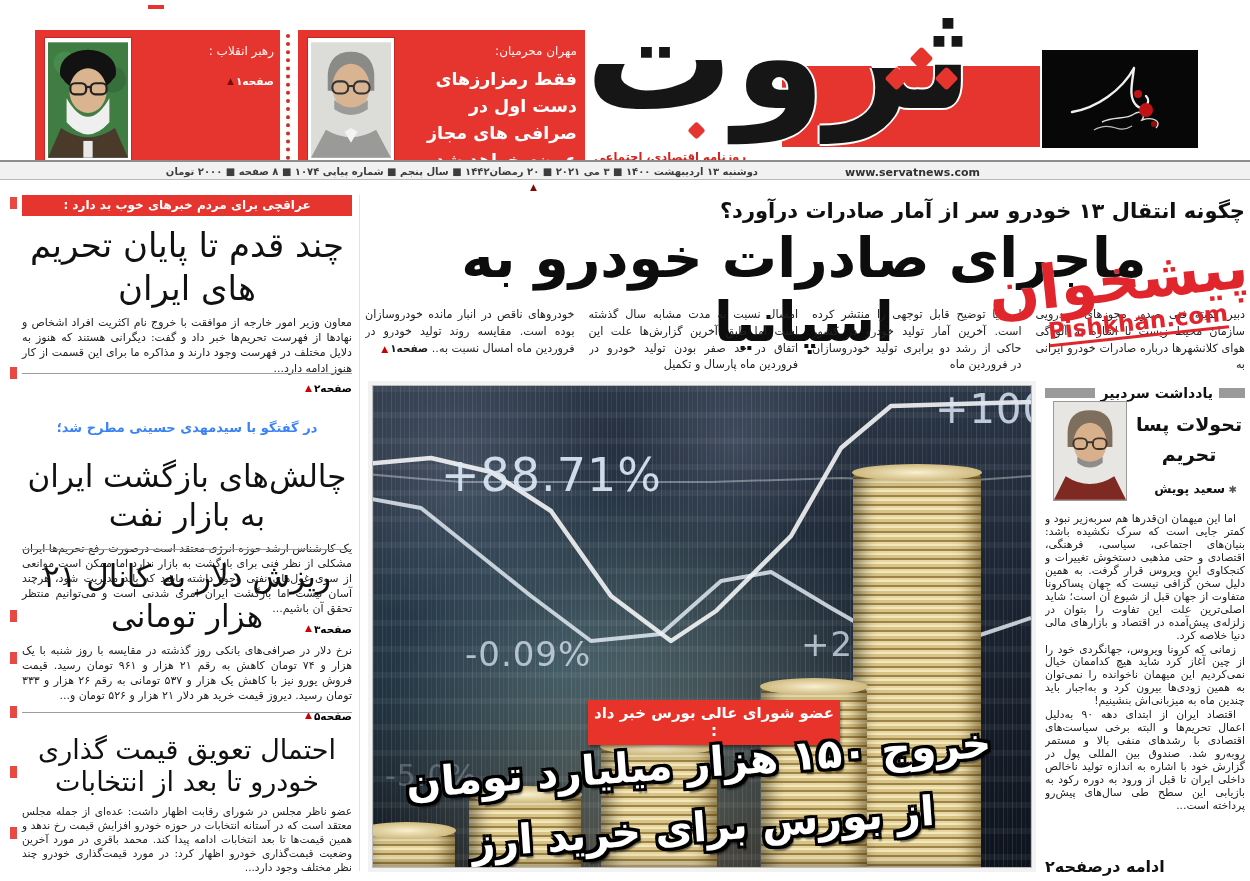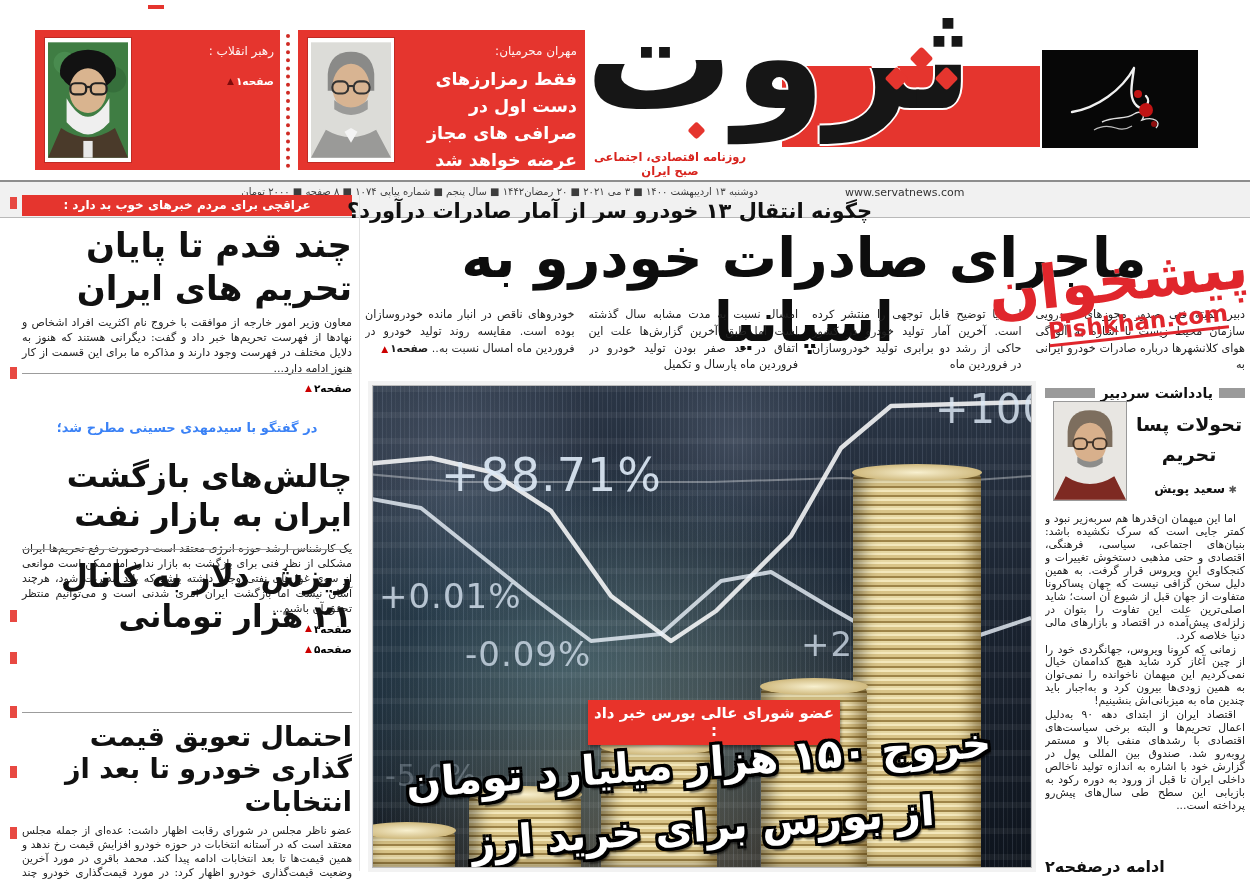--- a/index.html
+++ b/index.html
@@ -29,37 +29,37 @@
                 font-size:148px; font-weight:bold; color:#161616; line-height:1.15;
                 text-shadow:-2px 0 0 #fff, 2px 0 0 #fff, 0 -2px 0 #fff, 0 2px 0 #fff; }
   .m-dot { position:absolute; width:17px; height:17px; background:#e5352e; border-radius:3px;
            transform:rotate(45deg); }
   .tagline { position:absolute; left:585px; top:150px; width:170px; text-align:center;
              color:#d8231d; font-size:11.5px; font-weight:bold; }
   .logo-box { position:absolute; left:1042px; top:50px; width:156px; height:98px; background:#070707; }
   .corner-mark { position:absolute; left:148px; top:5px; width:16px; height:4px; background:#e5352e; }
 
   
-  .datebar { position:absolute; left:0; top:180px; width:1250px; height:38px; background:#f1f1f1;
-             border-top:2px solid #8d8d8d; border-bottom:1px solid #b9b9b9; }
+  .datebar { position:absolute; left:0; top:160px; width:1250px; height:20px; background:#f1f1f1;
+             border-top:2px solid #8d8d8d; border-bottom:1px solid #b9b9b9;font-weight:bold; }
   .date-text { position:absolute; right:492px; top:4px; font-size:10px; color:#3d3d3d; white-space:nowrap; }
   .site-url { position:absolute; left:845px; top:4px; direction:ltr; font-size:11px; color:#333; }
 
   
   .story { position:absolute; left:22px; width:330px; }
   .kbar { background:#e5352e; color:#fff; font-weight:bold; font-size:12px; text-align:center;
           padding:3px 4px 4px; }
   .kplain { text-align:center; font-weight:bold; font-size:13px; color:#3b82f6; padding:2px 0 3px;margin-top:39px; }
-  .story h2 { font-weight:bold; color:#111; }
+  .story h2 { text-align:center; font-weight:normal; color:#111; }
   .story .body { font-size:11px; line-height:1.38; text-align:justify; color:#222; margin-top:6px; }
   .hline { position:absolute; left:22px; width:330px; height:0; border-top:1px solid #9c9c9c; }
   .vline { position:absolute; left:359px; top:195px; height:676px; width:0; border-left:1px solid #e2e2e2; }
 
   
-  .main-kicker { position:absolute; left:347px; top:199px; width:880px; text-align:left;
+  .main-kicker { position:absolute; left:365px; top:199px; width:880px; text-align:right;
                  font-size:21px; font-weight:bold; color:#101010; }
   .main-head { position:absolute; left:362px; top:226px; width:884px; text-align:center;
                font-size:55px; font-weight:bold; color:#0d0d0d; letter-spacing:-1px; }
   .lead-cols { position:absolute; left:365px; top:307px; width:880px; height:76px;
                display:flex; flex-direction:row; gap:14px; }
   .lead-cols .col { flex:1; font-size:11.2px; line-height:1.5; text-align:justify; color:#222;
                     overflow:hidden; }
 
   
   .wm { position:absolute; left:1020px; top:250px; width:230px; text-align:center; z-index:40;
@@ -236,29 +236,30 @@
     <div class="body" style="font-size:11px;">یک کارشناس ارشد حوزه انرژی معتقد است درصورت رفع تحریم‌ها ایران مشکلی از نظر فنی برای بازگشت به بازار ندارد اما ممکن است موانعی از سوی غول‌های نفتی وجود داشته باشد که باید مدیریت شود، هرچند آسان نیست اما بازگشت ایران امری شدنی است و می‌توانیم منتظر تحقق آن باشیم...</div>
     <div class="pg" style="margin-top:2px;">
       <span class="tri">▲</span>
       <span class="txt">صفحه۳</span>
     </div>
   </div>
   <div class="hline" style="top:549px;"></div>
 
   <div class="story" style="top:556px;">
     <h2 style="font-size:31px; line-height:1.3;">ریزش دلار به کانال ۲۱ هزار تومانی</h2>
+    <div class="body">نرخ دلار در صرافی‌های بانکی روز گذشته در مقایسه با روز شنبه با یک هزار و ۷۴ تومان کاهش به رقم ۲۱ هزار و ۹۶۱ تومان رسید. قیمت فروش یورو نیز با کاهش یک هزار و ۵۳۷ تومانی به رقم ۲۶ هزار و ۳۳۳ تومان رسید. دیروز قیمت خرید هر دلار ۲۱ هزار و ۵۲۶ تومان و...</div>
     <div class="pg" style="margin-top:2px;">
       <span class="tri">▲</span>
       <span class="txt">صفحه۵</span>
     </div>
   </div>
   <div class="hline" style="top:712px;"></div>
 
   <div class="story" style="top:717px;">
-    <h2 style="font-size:27px; line-height:1.2; margin-top:4px;">احتمال تعویق قیمت گذاری خودرو تا بعد از انتخابات</h2>
+    <h2 style="font-size:27px; line-height:1.2; margin-top:17px;">احتمال تعویق قیمت گذاری خودرو تا بعد از انتخابات</h2>
     <div class="body" style="font-size:10.6px; line-height:1.32;">عضو ناظر مجلس در شورای رقابت اظهار داشت: عده‌ای از جمله مجلس معتقد است که در آستانه انتخابات در حوزه خودرو افزایش قیمت رخ ندهد و همین قیمت‌ها تا بعد انتخابات ادامه پیدا کند. محمد باقری در مورد آخرین وضعیت قیمت‌گذاری خودرو اظهار کرد: در مورد قیمت‌گذاری خودرو چند نظر مختلف وجود دارد...</div>
 
   </div>
 
   <div class="main-kicker">چگونه انتقال ۱۳ خودرو سر از آمار صادرات درآورد؟</div>
   <div class="main-head">ماجرای صادرات خودرو به اسپانیا</div>
   <div class="lead-cols">
     <div class="col">دبیر کمیته فنی صدور مجوزهای خودرویی سازمان محیط زیست با اشاره به آلودگی هوای کلانشهرها درباره صادرات خودرو ایرانی به</div>
     <div class="col">اسپانیا توضیح قابل توجهی را منتشر کرده است. آخرین آمار تولید خودرو در کشور حاکی از رشد دو برابری تولید خودروسازان در فروردین ماه</div>
     <div class="col">امسال نسبت به مدت مشابه سال گذشته است اما طبق آخرین گزارش‌ها علت این اتفاق در حد صفر بودن تولید خودرو در فروردین ماه پارسال و تکمیل</div>
@@ -278,21 +279,20 @@
 
   <div class="feature">
     <div class="streaks"></div>
     <div class="bands"></div>
     <svg class="chartsvg" viewBox="0 0 660 483" width="660" height="483">
       <polyline points="-5,78 60,72 120,86 180,125 240,210 300,255 345,225 420,150 470,62 520,20 660,16" fill="none" stroke="rgba(255,255,255,.85)" stroke-width="4.5" stroke-linejoin="round"></polyline>
       <polyline points="-5,112 50,122 110,170 160,210 220,255 290,248 350,195 400,186 460,222 530,262 600,252 660,232" fill="none" stroke="rgba(235,242,250,.8)" stroke-width="4" stroke-linejoin="round"></polyline>
       <polyline points="-5,88 40,92 90,96 200,96 340,96 470,92 575,96 660,90" fill="none" stroke="rgba(255,255,255,.35)" stroke-width="2"></polyline>
     </svg>
     <div class="pct pct80">+88.71%</div>
-    <div class="pct pct001">+0.01%</div>
     <div class="pct pct009">-0.09%</div>
     <div class="pct pct20">+20.0</div>
     <div class="pct pct5">+5</div>
     <div class="pct pct100">+100</div>
     <div class="pct pct50">-5.0%</div>
 
     <div class="coinstack" style="left:480px; top:86px; width:128px; height:397px;"></div>
     <div class="coinstack" style="left:388px; top:300px; width:106px; height:183px;"></div>
     <div class="coinstack" style="left:228px; top:360px; width:116px; height:123px;"></div>
     <div class="coinstack" style="left:96px; top:408px; width:112px; height:75px;"></div>

